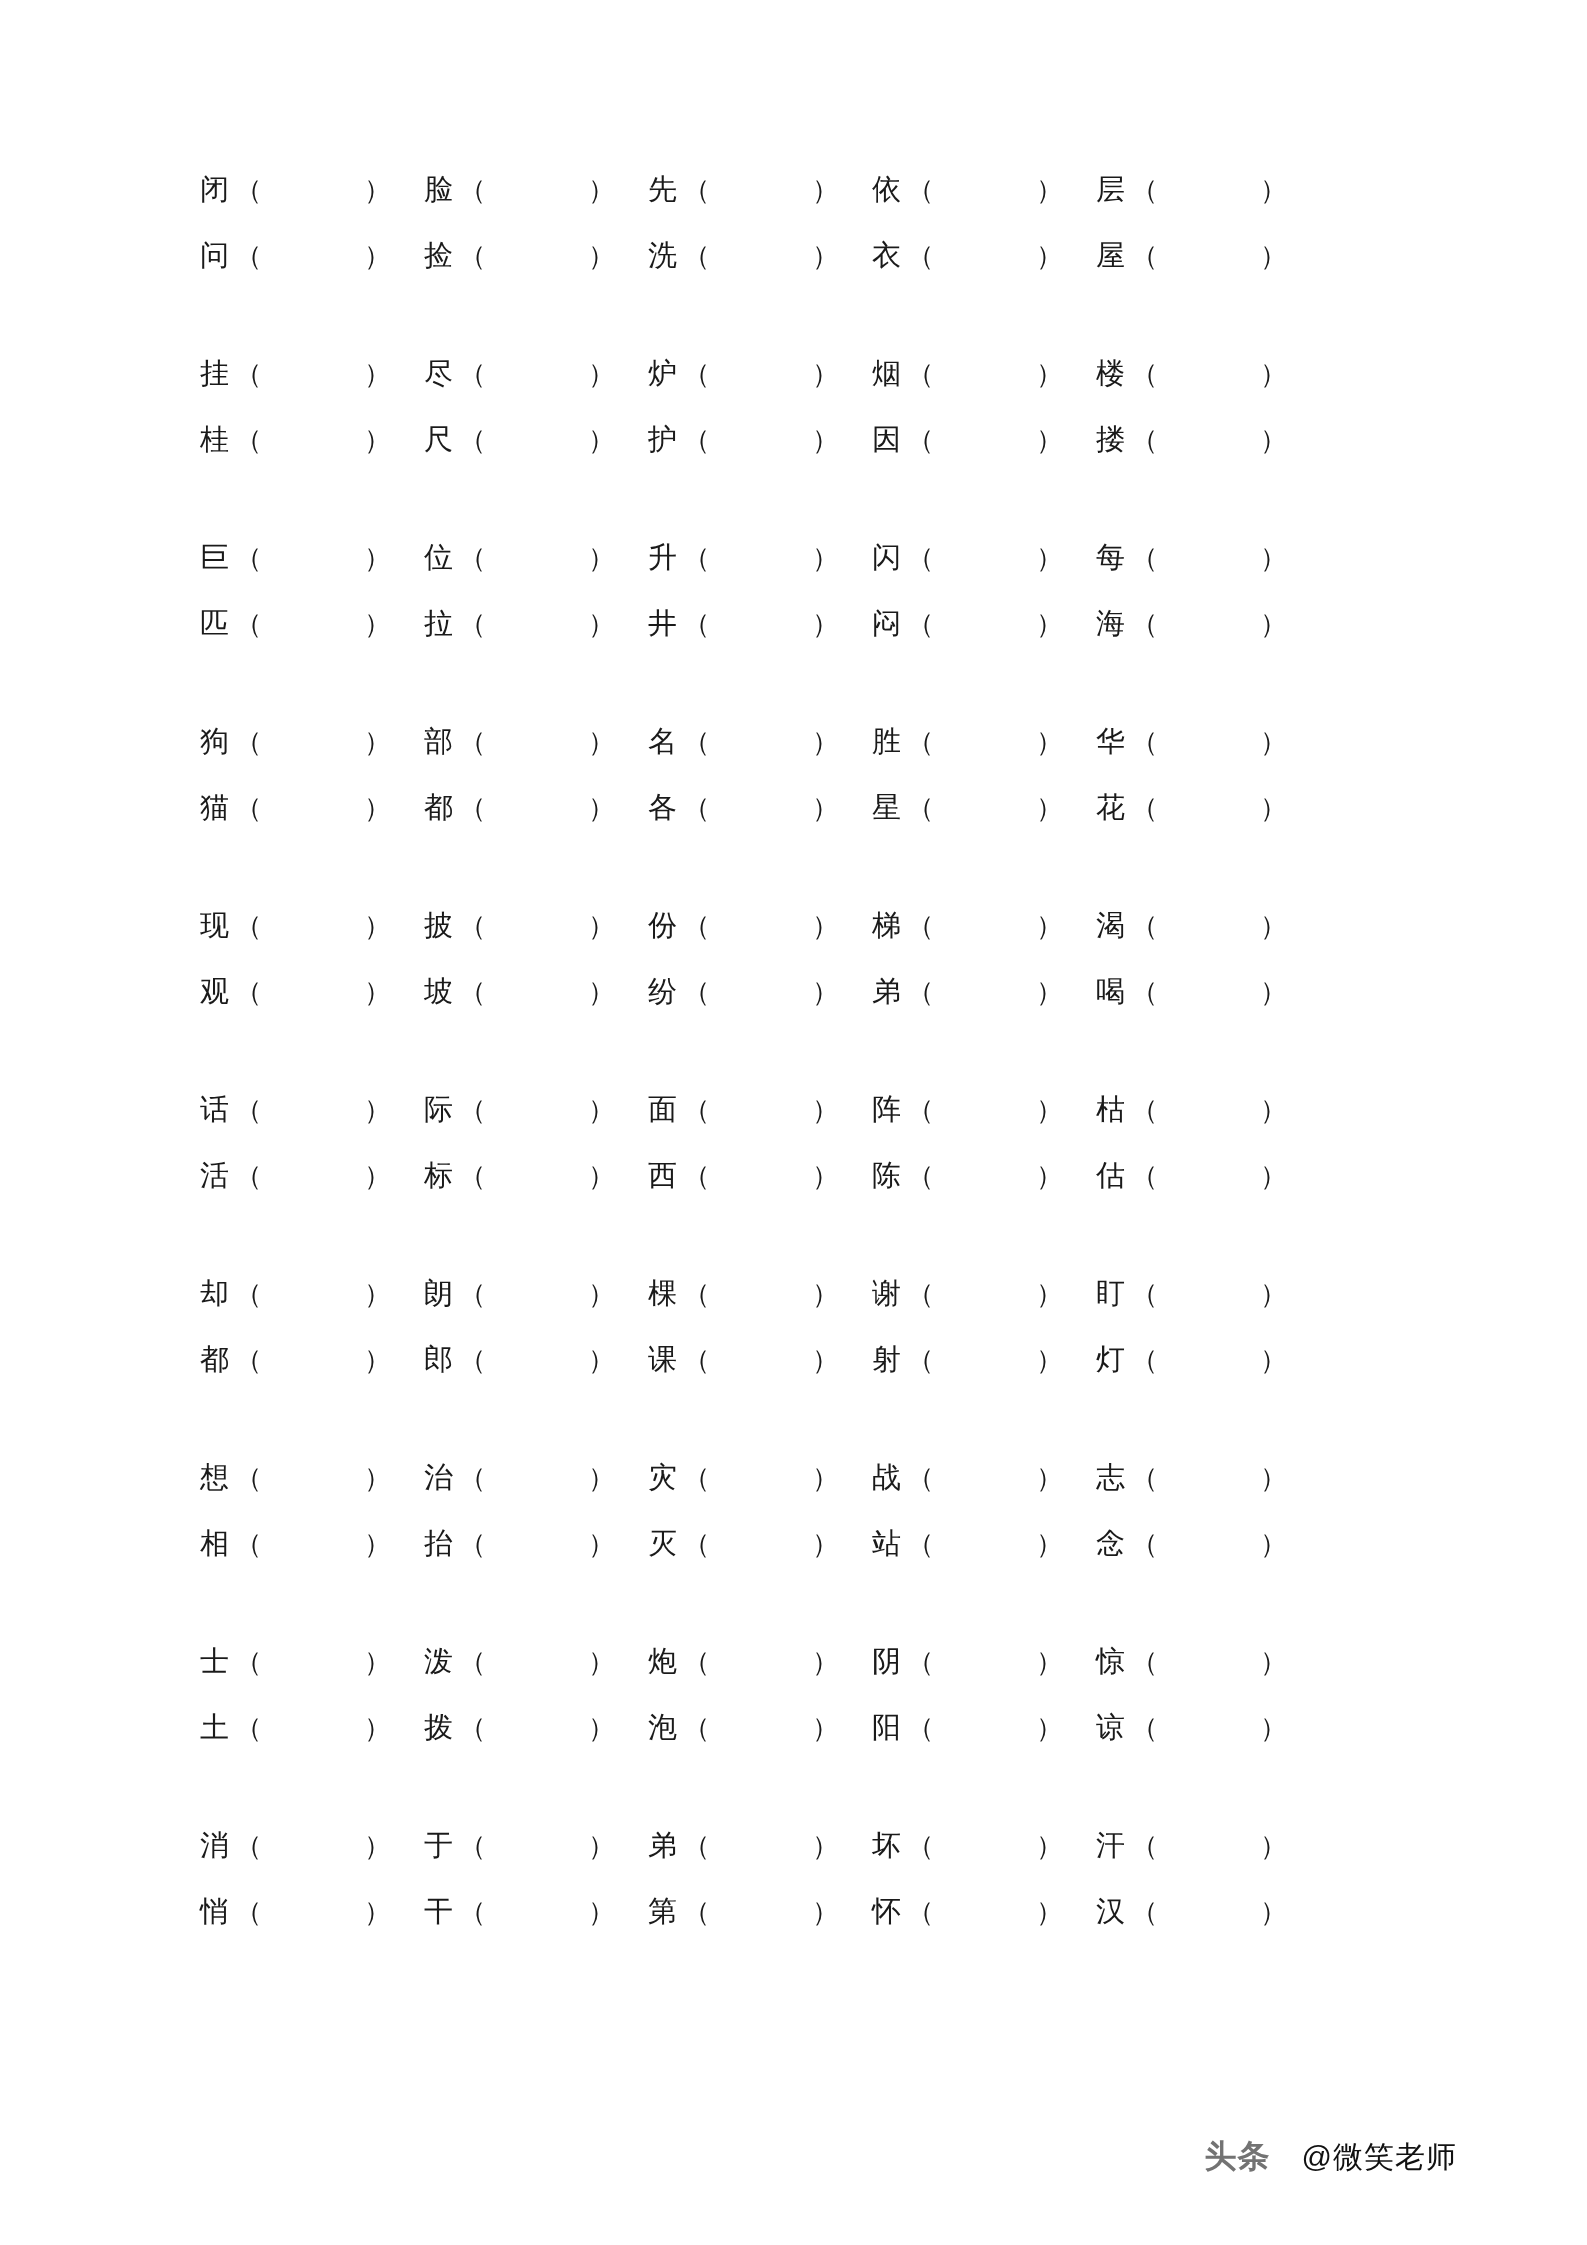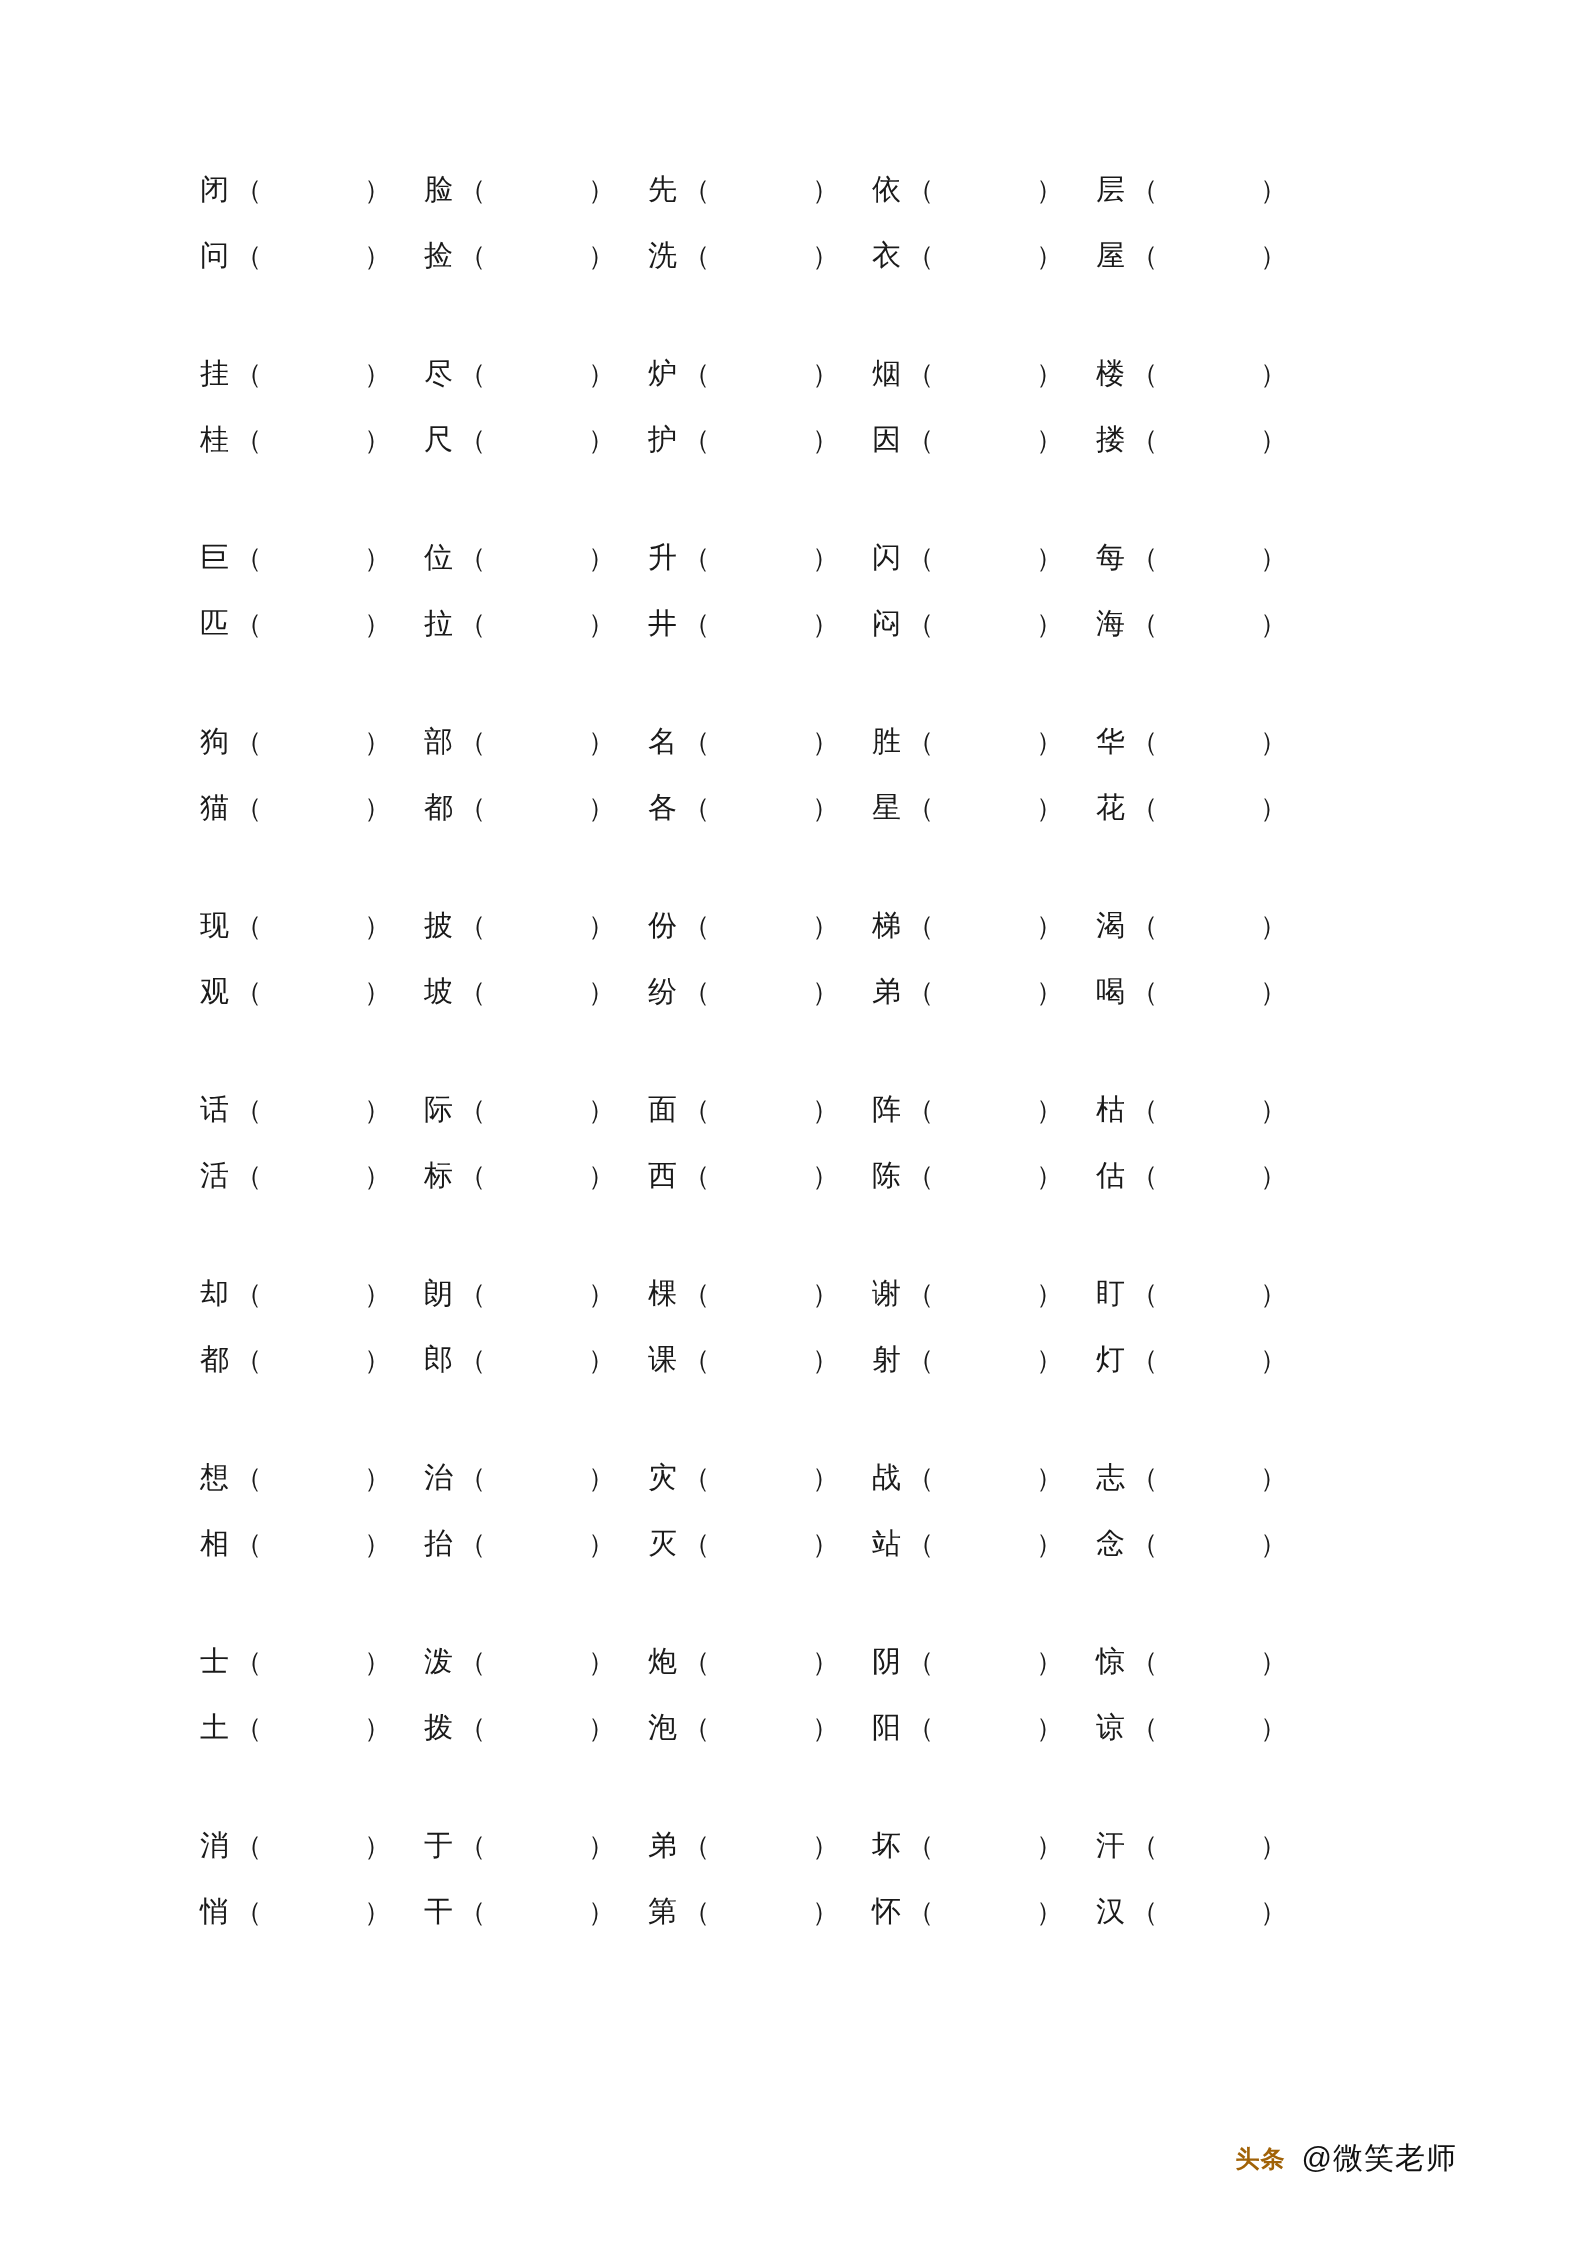--- a/index.html
+++ b/index.html
@@ -54,30 +54,30 @@
   }
   .footer {
     position: absolute;
     right: 130px;
     bottom: 66px;
     display: flex;
     align-items: center;
     font-family: "Liberation Sans", sans-serif;
   }
   .footer-logo {
-    font-size: 24px;
+    font-size: 32px;
     font-weight: bold;
-    color: #a16207;
+    color: #737373;
     letter-spacing: 1px;
     margin-left: 16px;
   }
   .footer-name {
     font-size: 30px;
     color: #111;
-    margin-left: 16px;
+    margin-left: 31px;
     letter-spacing: 1px;
   }
 </style>
 </head>
 <body>
 
 <div class="page">
   <div id="groups-container">
       <div class="group">
         <div class="row">

